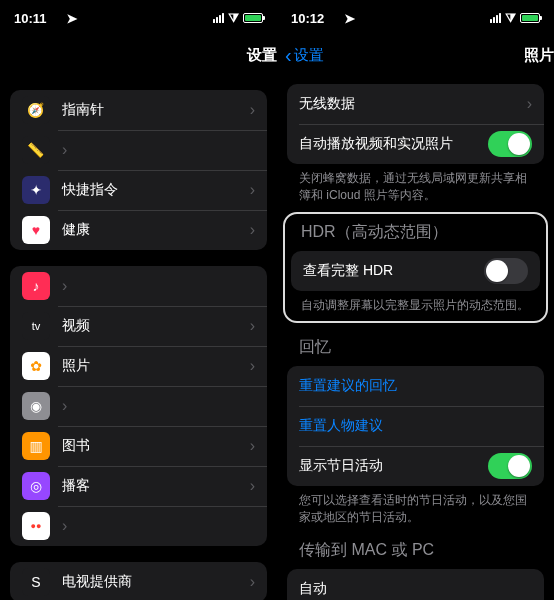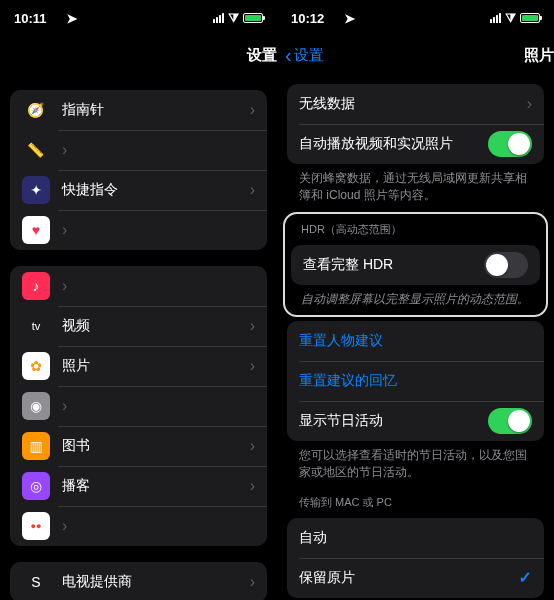--- a/index.html
+++ b/index.html
@@ -21,26 +21,26 @@
 .row-label { color: #fff; font-size: 14px; flex: 1; }
 .row-label.link { color: #0a84ff; }
 .chevron { color: #5a5a5e; font-size: 16px; font-weight: 300; }
 .toggle { width: 44px; height: 26px; border-radius: 13px; position: relative; flex-shrink: 0; }
 .toggle::after { content: ""; position: absolute; width: 22px; height: 22px; border-radius: 50%; background: #fff; top: 2px; box-shadow: 0 1px 2px rgba(0,0,0,0.4); }
 .toggle.on { background: #30d158; }
 .toggle.on::after { right: 2px; }
 .toggle.off { background: #39393d; }
 .toggle.off::after { left: 2px; }
 .check { color: #0a84ff; font-size: 16px; font-weight: 600; }
-.section-header { color: #8e8e93; font-size: 11px; padding: 14px 22px 4px 22px; text-transform: none; }
+.section-header { color: #8e8e93; font-size: 16px; padding: 14px 22px 4px 22px; text-transform: none; }
 .section-footer { color: #8e8e93; font-size: 12px; padding: 6px 22px 0 22px; line-height: 1.4; }
 .highlight-box { margin: 8px 6px 0 6px; border: 2px solid #dcdcdc; border-radius: 14px; padding: 2px 0 8px 0; }
 .highlight-box .section-header { padding-left: 16px; padding-top: 6px; }
 .highlight-box .group { margin: 4px 6px 0 6px; }
-.highlight-box .section-footer { padding-left: 16px; padding-right: 16px; font-style: italic; }
+.highlight-box .section-footer { padding-left: 16px; padding-right: 16px; }
 .loc-arrow { display: inline-block; transform: rotate(0deg); }
 .signal-bars { display: inline-flex; align-items: flex-end; gap: 1px; }
 .signal-bars span { width: 2px; background: #fff; border-radius: 0.5px; }
 .sb1 { height: 4px; } .sb2 { height: 6px; } .sb3 { height: 8px; } .sb4 { height: 10px; }
 .wifi-ic { font-size: 12px; }
 .batt { width: 20px; height: 10px; border: 1px solid #fff; border-radius: 2px; position: relative; display: inline-block; }
 .batt::after { content: ""; position: absolute; right: -3px; top: 2px; width: 2px; height: 4px; background: #fff; border-radius: 0 1px 1px 0; }
 .batt-fill { position: absolute; inset: 1px; background: #30d158; border-radius: 1px; }
 .plain-row { display: flex; align-items: center; min-height: 40px; padding: 0 12px; position: relative; border-radius: 15px; }
 </style>
@@ -80,20 +80,21 @@
           <div class="icon-box" style="background: rgb(28, 28, 30); color: rgb(255, 255, 255);">📏</div>
           <div class="chevron">›</div>
         </div>
         <div class="row">
           <div class="icon-box" style="background: rgb(43, 44, 109); color: rgb(255, 255, 255);">✦</div>
           <div class="row-label">快捷指令</div>
           <div class="chevron">›</div>
         </div>
         <div class="row">
           <div class="icon-box" style="background: rgb(255, 255, 255); color: rgb(255, 45, 85);">♥</div>
+          <div class="row-label">健康</div>
           <div class="chevron">›</div>
         </div>
       </div>
       <div class="group">
         <div class="row">
           <div class="icon-box" style="background: rgb(255, 45, 85); color: rgb(255, 255, 255);">♪</div>
           <div class="chevron">›</div>
         </div>
         <div class="row">
           <div class="icon-box" style="background: rgb(28, 28, 30); color: rgb(255, 255, 255); font-size: 11px;">tv</div>
@@ -177,26 +178,27 @@
     <div class="section-header">HDR（高动态范围）</div>
     <div class="group">
       <div class="plain-row no-icon">
         <div class="row-label">查看完整 HDR</div>
         <div class="toggle off"></div>
       </div>
     </div>
     <div class="section-footer">自动调整屏幕以完整显示照片的动态范围。</div>
   </div>
 
+  <div class="section-header">回忆</div>
   <div class="group" style="margin-top:4px" id="r-mem">
       <div class="row no-icon">
+        <div class="row-label link">重置建议的回忆</div>
+      </div>
+      <div class="row no-icon">
         <div class="row-label link">重置人物建议</div>
-      </div>
-      <div class="row no-icon">
-        <div class="row-label link">重置建议的回忆</div>
       </div>
       <div class="row no-icon">
         <div class="row-label">显示节日活动</div>
         <div class="toggle on"></div>
       </div>
     </div>
   <div class="section-footer">您可以选择查看适时的节日活动，以及您国家或地区的节日活动。</div>
 
   <div class="section-header">传输到 MAC 或 PC</div>
   <div class="group" style="margin-top:4px" id="r-transfer">

